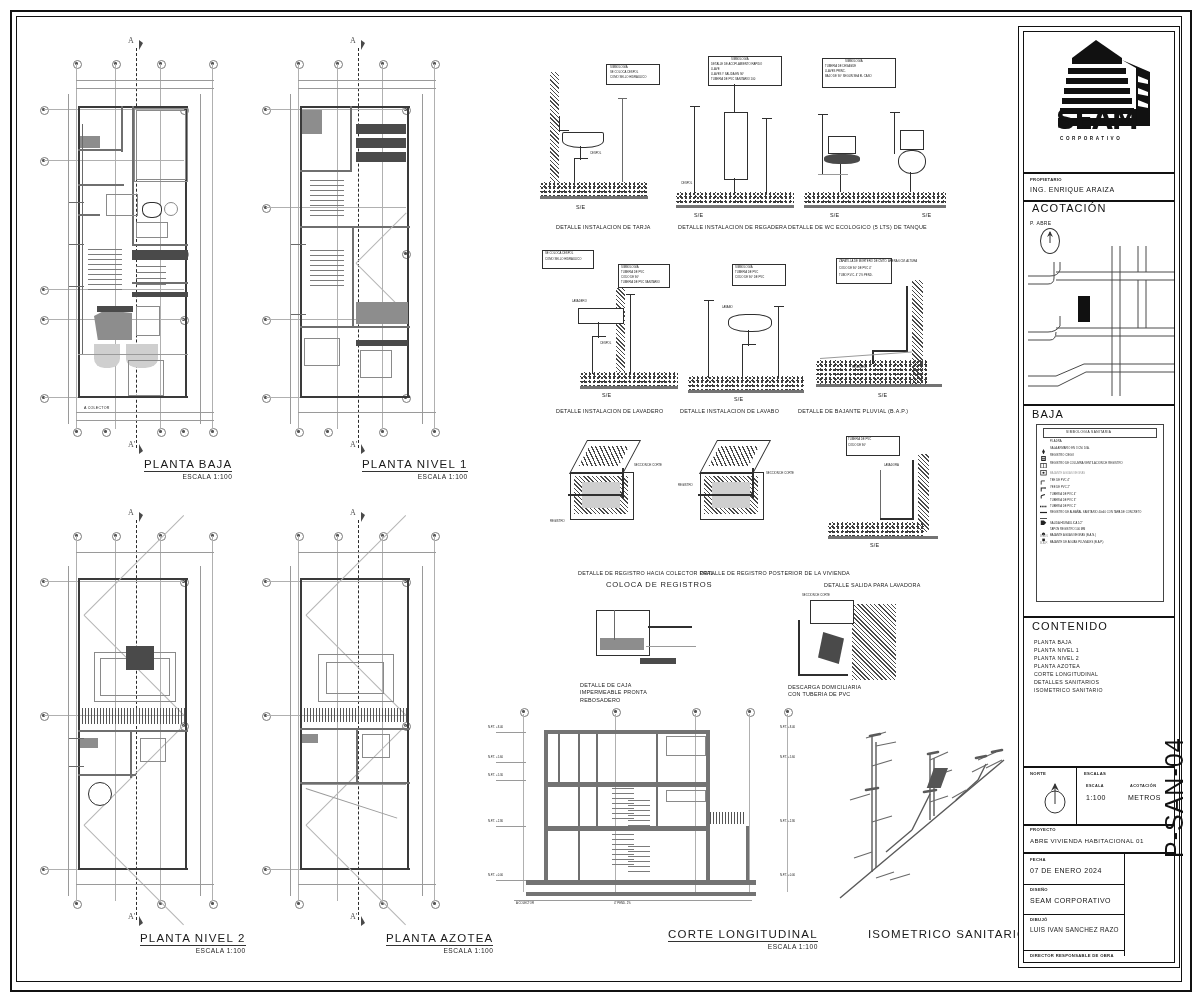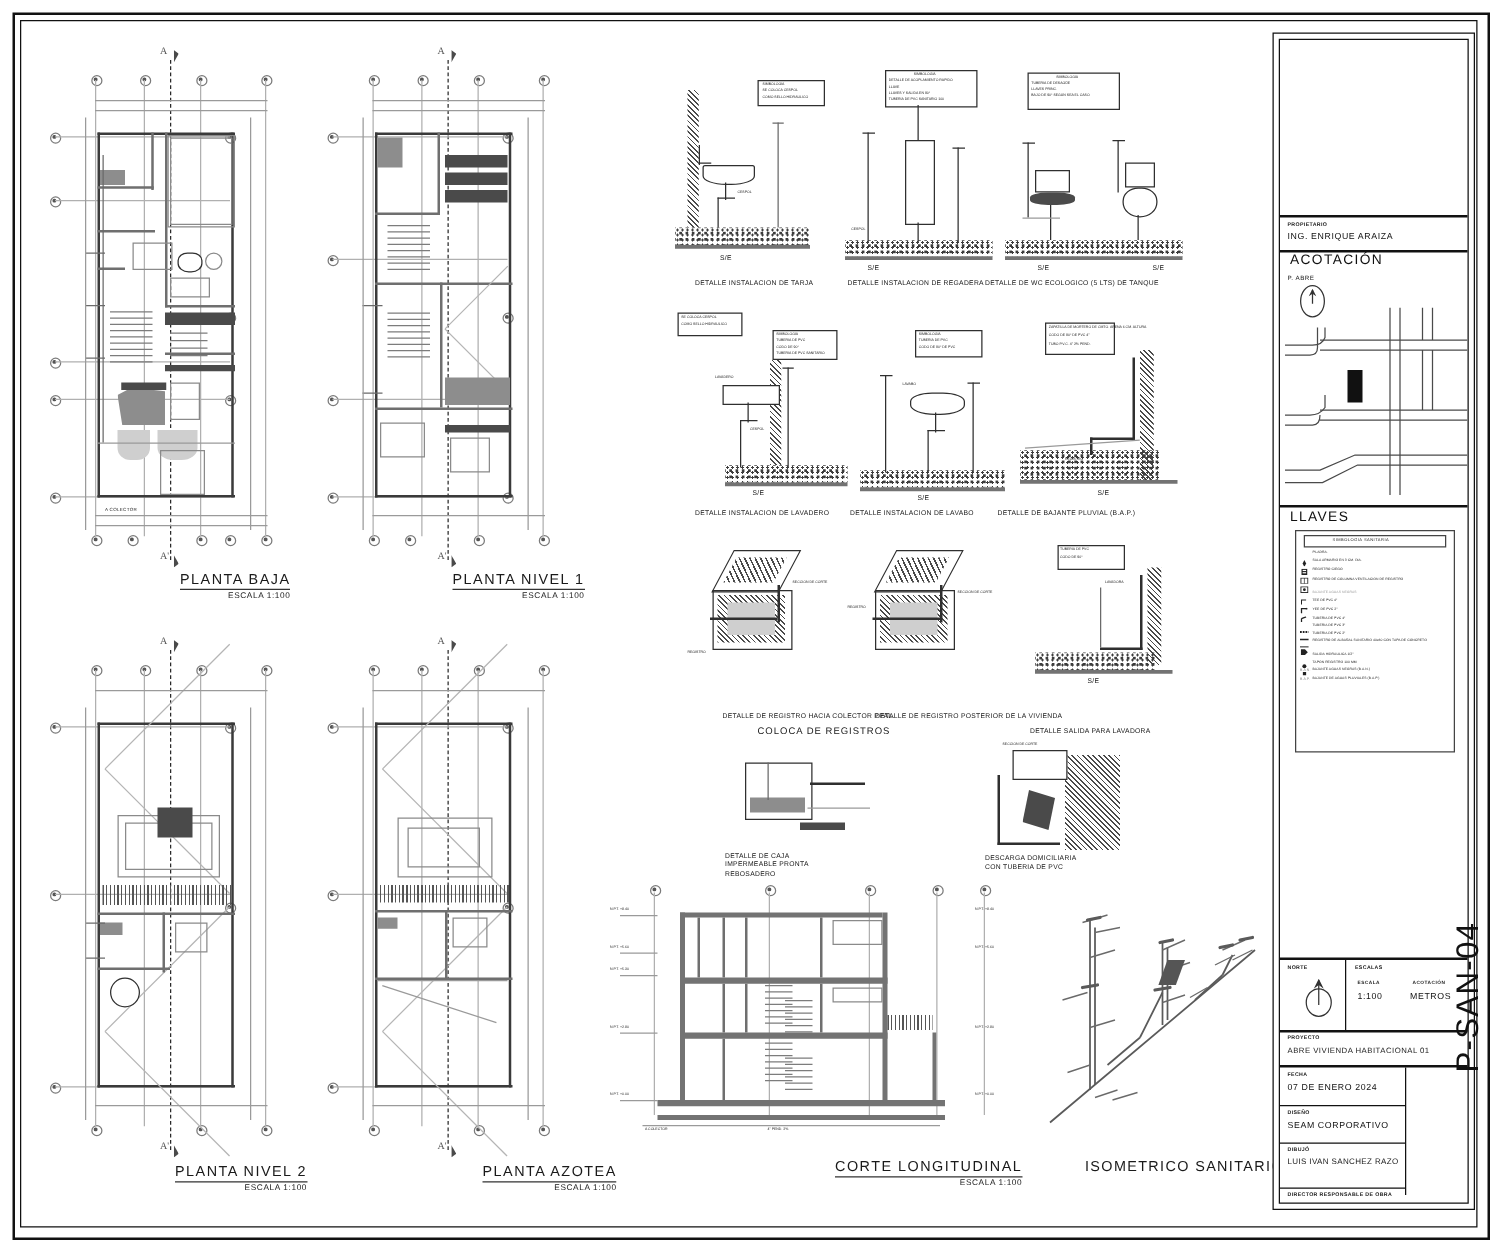--- a/index.html
+++ b/index.html
@@ -716,20 +716,39 @@
         </g>
       </svg>
     </div>
     <div class="lbl ttl" style="left:832px;top:902px;">ISOMETRICO SANITARIO</div>
 
   </div>
 
   <div class="titleblock">
     <div class="tb-inner">
 
+      <div class="logo" style="left:14px;top:6px;width:122px;height:110px;">
+        <svg width="122" height="92" viewBox="0 0 122 92">
+          <g fill="#111">
+            <path d="M58 2 L34 20 L34 26 L84 26 L84 20 Z"></path>
+            <path d="M30 30 L88 30 L88 36 L30 36 Z"></path>
+            <path d="M28 40 L90 40 L90 46 L28 46 Z"></path>
+            <path d="M26 50 L92 50 L92 56 L26 56 Z"></path>
+            <path d="M24 60 L94 60 L94 66 L24 66 Z"></path>
+            <path d="M22 70 L96 70 L96 76 L22 76 Z"></path>
+            <path d="M20 80 L98 80 L98 88 L20 88 Z"></path>
+            <path d="M84 22 L112 34 L112 88 L98 88 L98 30 Z"></path>
+            <path d="M100 38 L110 42 L110 46 L100 44 Z" fill="#fff"></path>
+            <path d="M100 50 L110 54 L110 58 L100 56 Z" fill="#fff"></path>
+            <path d="M100 62 L110 66 L110 70 L100 68 Z" fill="#fff"></path>
+          </g>
+        </svg>
+        <div class="seam" style="left:18px;top:66px;">SEAM</div>
+        <div class="corp" style="left:22px;top:98px;">CORPORATIVO</div>
+      </div>
 
       <div style="position:absolute;left:0;top:140px;right:0;height:26px;border-top:2.2px solid #111;border-bottom:2.2px solid #111;">
         <div class="lbl tb-lab" style="left:6px;top:3px;">PROPIETARIO</div>
         <div class="lbl tb-val" style="left:6px;top:12px;">ING. ENRIQUE ARAIZA</div>
       </div>
 
       <div style="position:absolute;left:0;top:168px;right:0;height:200px;">
         <div class="lbl tb-head" style="left:8px;top:2px;">ACOTACIÓN</div>
         <div class="lbl" style="left:6px;top:20px;font-size:5px;">P. ABRE</div>
         <div class="narrow" style="left:16px;top:28px;width:18px;height:24px;">
@@ -756,21 +775,21 @@
             <path d="M112 0 L112 26"></path>
               <path d="M120 0 L120 26"></path>
             <path d="M112 34 L112 82"></path>
               <path d="M120 34 L120 82"></path>
           </g>
           <rect x="52" y="50" width="12" height="26" fill="#111"></rect>
         </svg>
       </div>
 
       <div style="position:absolute;left:0;top:372px;right:0;height:212px;border-top:2.2px solid #111;">
-        <div class="lbl tb-head" style="left:8px;top:2px;">LLAVES</div>
+        <div class="lbl tb-head" style="left:8px;top:2px;">BAJA</div>
         <div class="symtable" style="left:12px;top:18px;width:126px;height:176px;">
           <div style="position:absolute;left:6px;top:3px;width:112px;height:8px;border:1px solid #444;">
             <div class="lbl" style="left:22px;top:1.4px;font-size:3.2px;letter-spacing:.4px;">SIMBOLOGIA SANITARIA</div>
           </div>
           <div style="position:absolute;left:0;top:14px;right:0;">
             <div class="symrow">
               <span class="symglyph"><svg width="7" height="5.5" viewBox="0 0 7 6">
                     <path d="M3.5 0 L5 3 L3.5 6 L2 3 Z" fill="#222"></path>
                   </svg></span>
               <span class="symtxt">P.LADRA.</span>
@@ -857,20 +876,32 @@
               <span class="symtxt">BAJANTE AGUAS NEGRAS (B.A.N.)</span>
             </div>
             <div class="symrow" style="height:7px">
               <span class="symtxt" style="left:3px;color:#8a8a8a;font-size:2.8px;">B.A.P.</span>
               <span class="symtxt">BAJANTE DE AGUAS PLUVIALES (B.A.P.)</span>
             </div>
           </div>
         </div>
       </div>
 
+      <div style="position:absolute;left:0;top:584px;right:0;height:150px;border-top:2.2px solid #111;">
+        <div class="lbl tb-head" style="left:8px;top:2px;">CONTENIDO</div>
+        <div style="position:absolute;left:10px;top:20px;">
+          <div class="lbl" style="position:relative;font-size:5.2px;letter-spacing:.35px;line-height:1.55;">PLANTA BAJA</div>
+          <div class="lbl" style="position:relative;font-size:5.2px;letter-spacing:.35px;line-height:1.55;">PLANTA NIVEL 1</div>
+          <div class="lbl" style="position:relative;font-size:5.2px;letter-spacing:.35px;line-height:1.55;">PLANTA NIVEL 2</div>
+          <div class="lbl" style="position:relative;font-size:5.2px;letter-spacing:.35px;line-height:1.55;">PLANTA AZOTEA</div>
+          <div class="lbl" style="position:relative;font-size:5.2px;letter-spacing:.35px;line-height:1.55;">CORTE LONGITUDINAL</div>
+          <div class="lbl" style="position:relative;font-size:5.2px;letter-spacing:.35px;line-height:1.55;">DETALLES SANITARIOS</div>
+          <div class="lbl" style="position:relative;font-size:5.2px;letter-spacing:.35px;line-height:1.55;">ISOMETRICO SANITARIO</div>
+        </div>
+      </div>
 
       <div style="position:absolute;left:0;top:734px;right:0;height:56px;border-top:2.2px solid #111;border-bottom:2.2px solid #111;">
         <div class="lbl tb-lab" style="left:6px;top:3px;">NORTE</div>
         <div style="position:absolute;left:18px;top:14px;width:26px;height:32px;">
           <svg width="26" height="32" viewBox="0 0 26 32">
             <ellipse cx="13" cy="20" rx="10" ry="11" fill="#fff" stroke="#333" stroke-width="1"></ellipse>
             <line x1="13" y1="2" x2="13" y2="22" stroke="#333" stroke-width="1"></line>
             <path d="M13 1 L17 9 L13 6 L9 9 Z" fill="#333"></path>
           </svg>
         </div>

